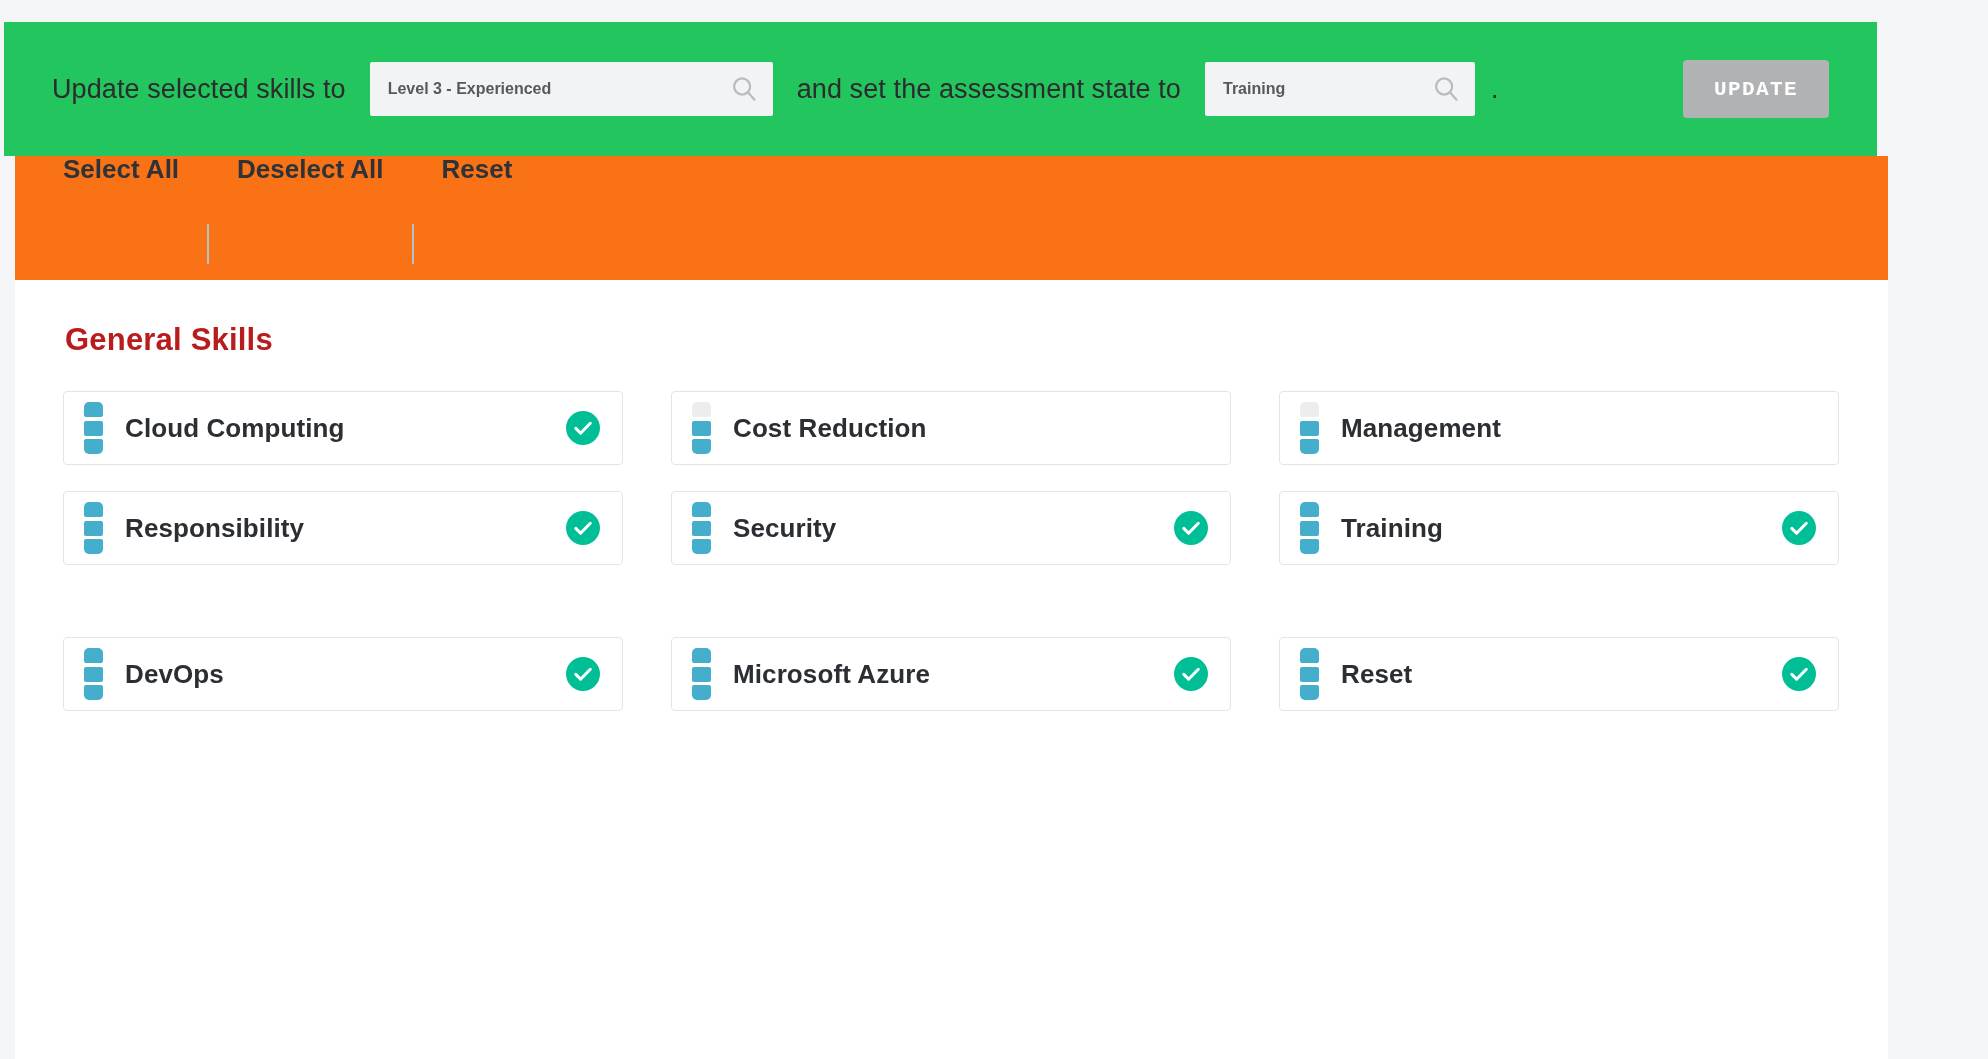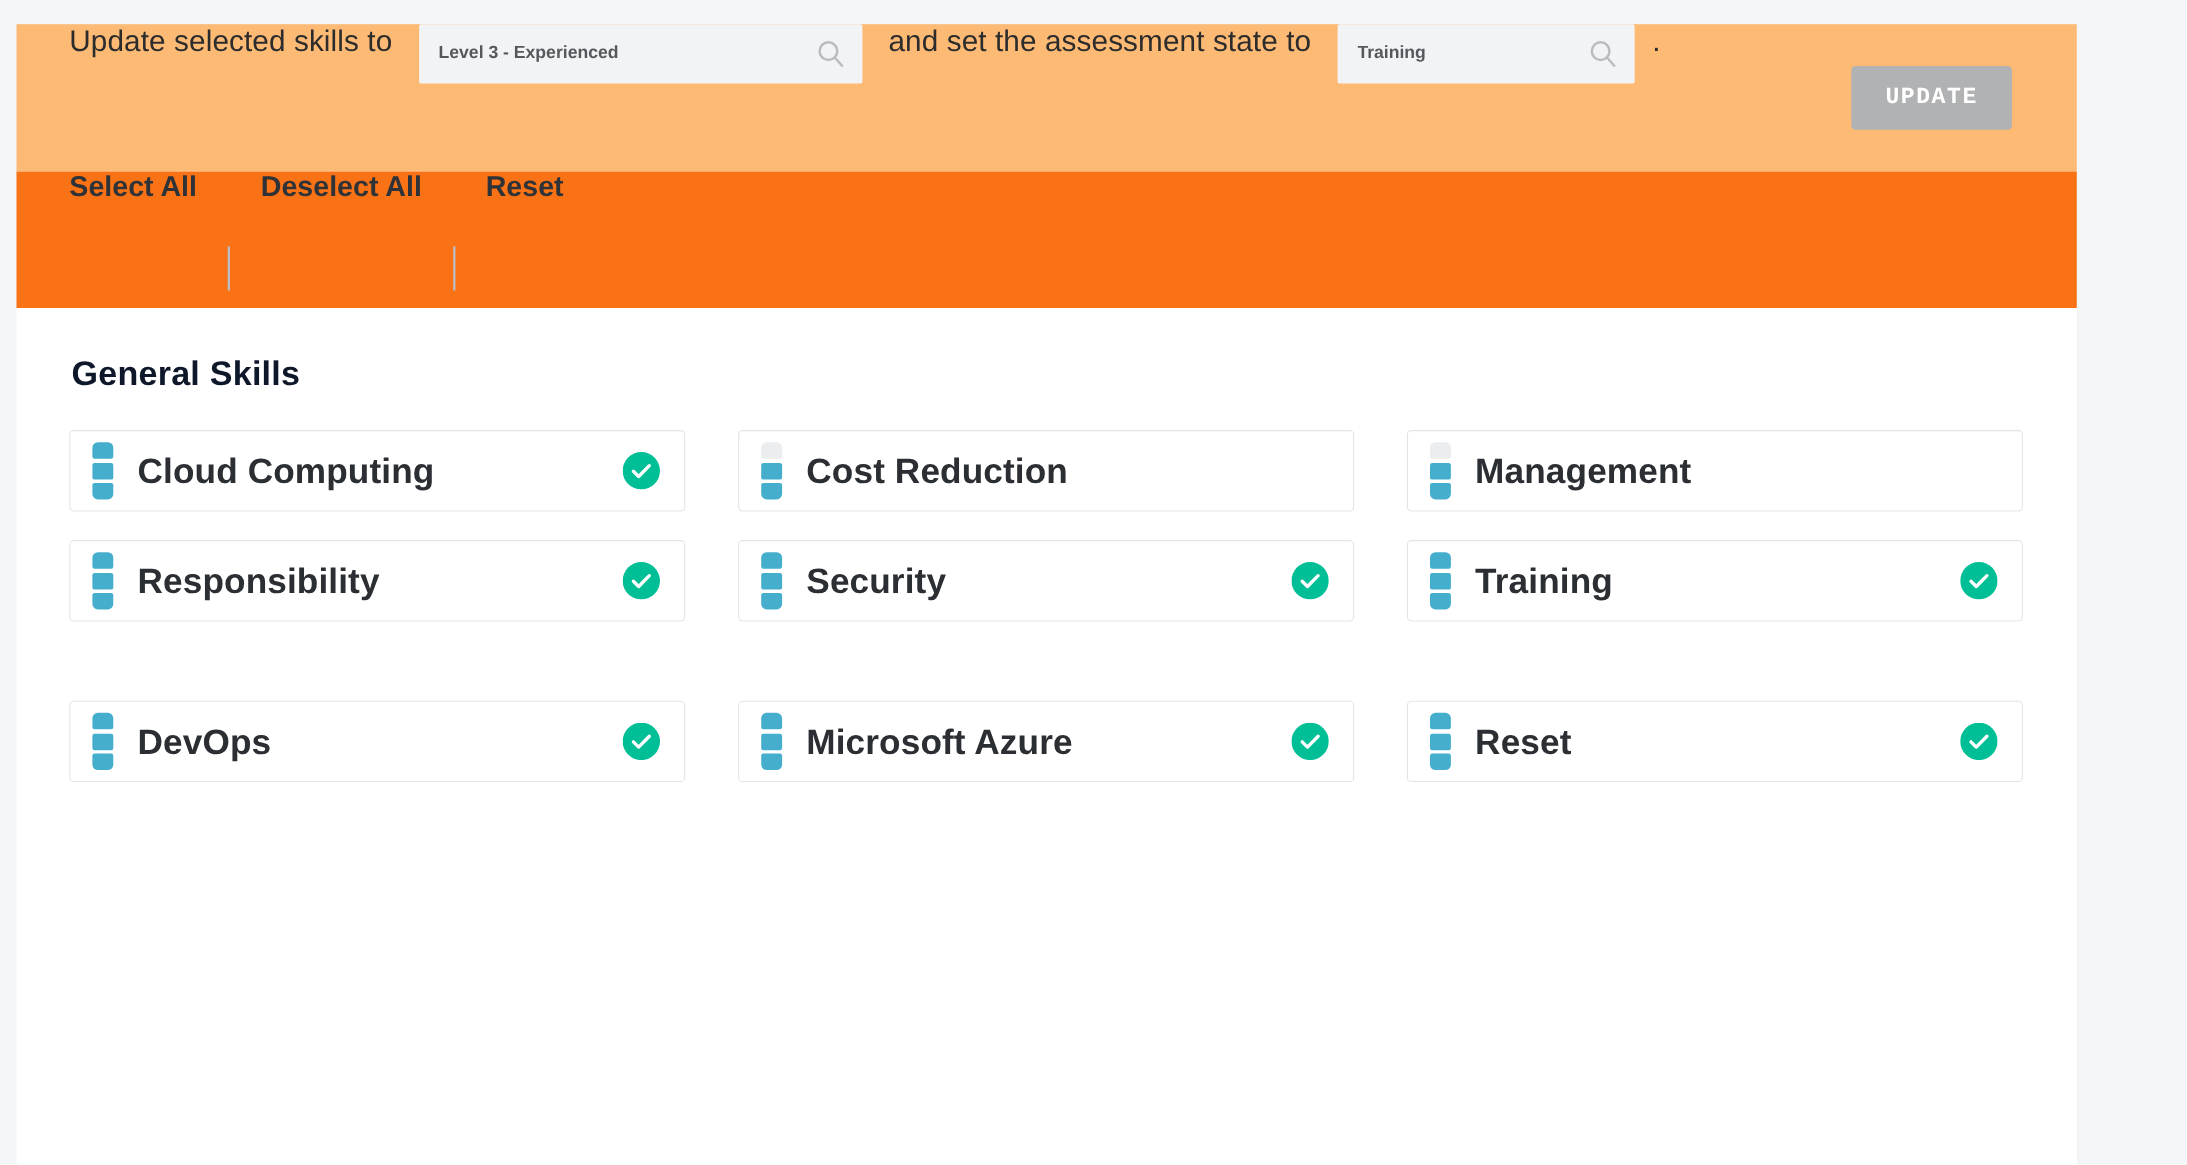--- a/index.html
+++ b/index.html
@@ -19,27 +19,28 @@
     position: relative;
     width: 1988px;
     height: 1059px;
     box-sizing: border-box;
     padding: 0 0 0 0;
   }
 
   
   .bulk-bar {
     position: absolute;
-    left: 15px;
+    left: 4px;
     top: 22px;
     width: 1873px;
     height: 134px;
-    background: #fdba74;
-    box-sizing: border-box;
-    display: flex;
+    background: #22c55e;
+    box-sizing: border-box;
+    display: flex;
+    align-items: center;
     padding: 0 0 0 48px;
   }
   .bulk-text {
     font-size: 27px;
     color: #2c2c2c;
     white-space: nowrap;
     letter-spacing: 0.1px;
   }
   .bulk-text.lead { margin-right: 24px; }
   .bulk-text.mid  { margin: 0 24px; }
@@ -142,21 +143,21 @@
     box-sizing: border-box;
     padding: 44px 48px 0 48px;
   }
 
   .section { margin-bottom: 0; }
   .section + .section { margin-top: 72px; }
 
   .section-title {
     font-size: 31px;
     font-weight: bold;
-    color: #0f172a;
+    color: #b91c1c;
     margin: 0 0 36px 2px;
     letter-spacing: 0.2px;
     line-height: 1;
   }
 
   .card-grid {
     display: grid;
     grid-template-columns: repeat(3, 560px);
     column-gap: 48px;
     row-gap: 26px;
@@ -188,21 +189,21 @@
     width: 100%;
     height: 15px;
     background: #ebedef;
     border-radius: 2px;
   }
   .level-seg.on { background: #45aecd; }
   .level-seg:first-child { border-radius: 5px 5px 2px 2px; }
   .level-seg:last-child  { border-radius: 2px 2px 5px 5px; }
 
   .skill-name {
-    font-size: 32px;
+    font-size: 26px;
     font-weight: bold;
     color: #2b2f33;
     flex: 1;
     white-space: nowrap;
     overflow: hidden;
     letter-spacing: 0.1px;
   }
 
   .check-icon {
     width: 34px;

